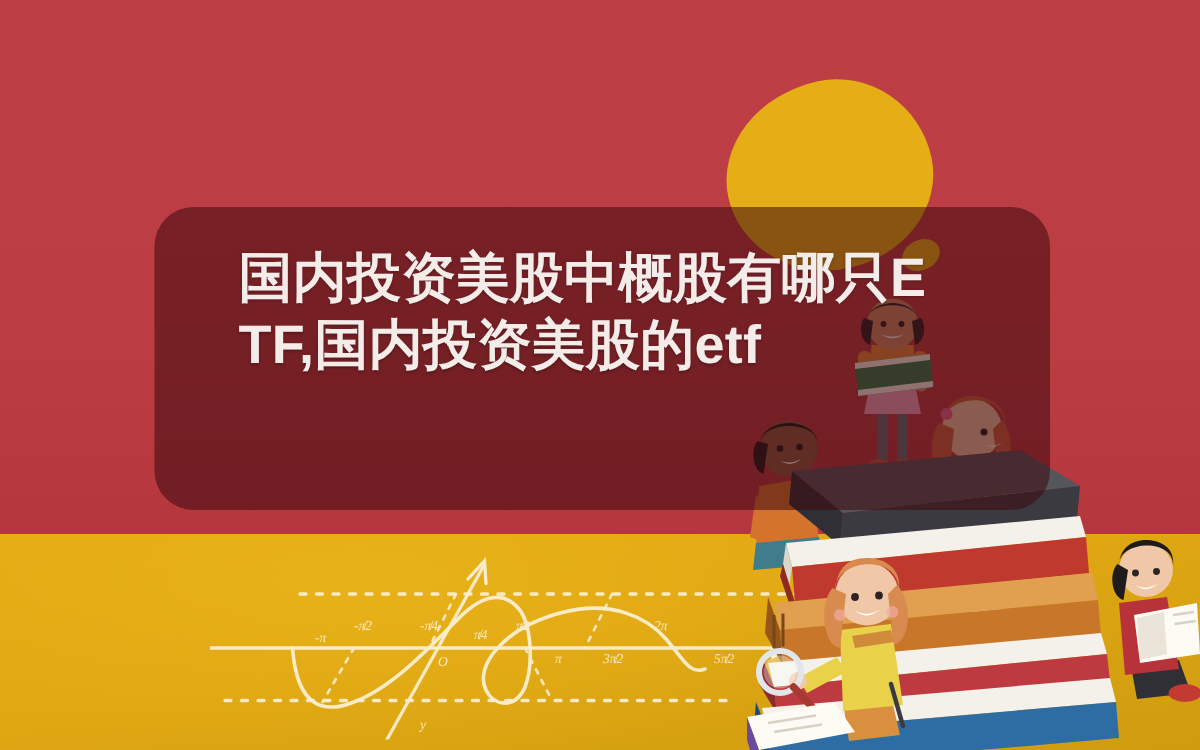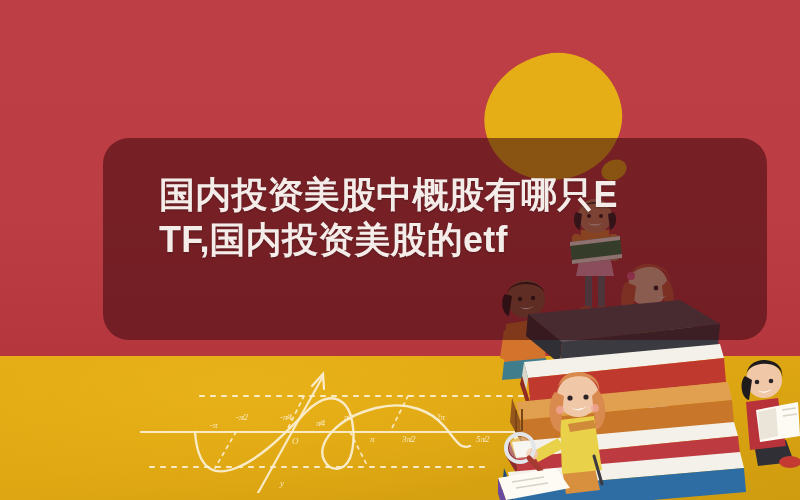--- a/index.html
+++ b/index.html
@@ -83,26 +83,26 @@
     top: 196px;
     width: 302px;
     height: 304px;
   }
 
   
   .title-card {
     position: absolute;
     left: 103px;
     top: 138px;
-    width: 664px;
+    width: 597px;
     height: 202px;
     background: rgba(60, 10, 14, 0.55);
     border-radius: 26px;
     box-sizing: border-box;
-    padding: 34px 0 0 56px;
+    padding: 24px 0 0 56px;
   }
   .title-text {
     margin: 0;
     color: #f4ece9;
     font-size: 36px;
     line-height: 45px;
     font-weight: bold;
     letter-spacing: 0.2px;
     width: 470px;
     word-break: break-all;

